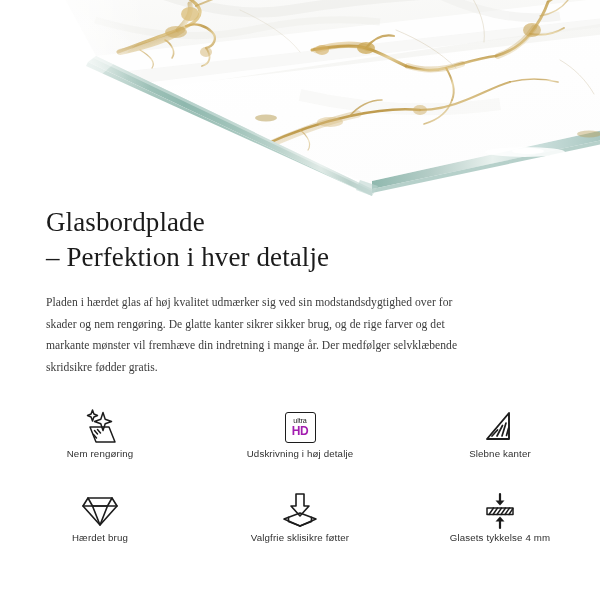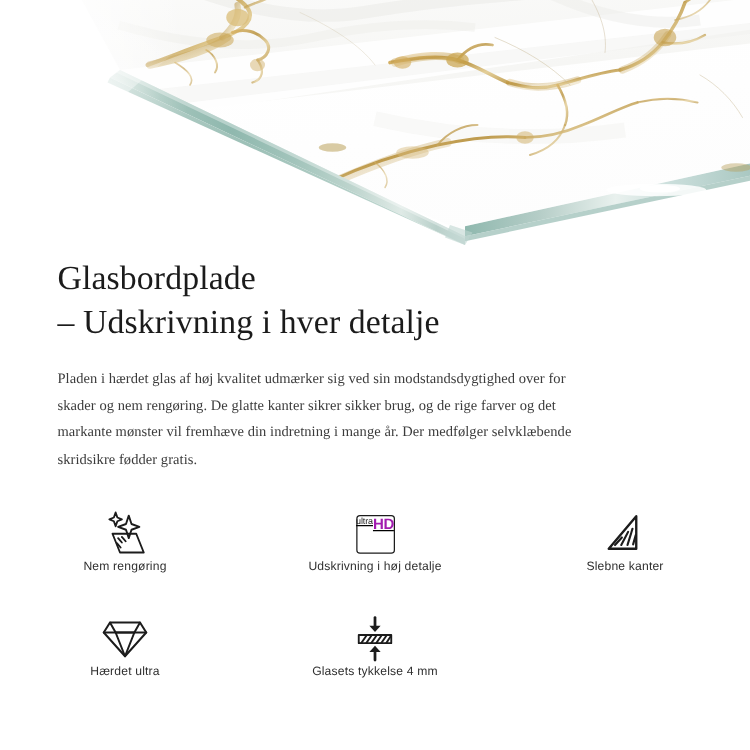--- a/index.html
+++ b/index.html
@@ -97,24 +97,24 @@
     letter-spacing: 0.15px;
     white-space: nowrap;
   }
 
   
   .uhd-box {
     width: 31px; height: 31px;
     border: 1.6px solid #1c1c1c;
     border-radius: 3px;
     display: flex;
-    flex-direction: row;
+    flex-direction: column;
+    align-items: center;
     justify-content: center;
     box-sizing: border-box;
-    text-decoration: underline;
   }
   .uhd-top {
     font-size: 7.2px;
     line-height: 7.6px;
     color: #1c1c1c;
     letter-spacing: -0.1px;
   }
   .uhd-bottom {
     font-size: 12px;
     line-height: 12.6px;
@@ -274,21 +274,21 @@
         <path d="M 60,-10 L 200,-10 L 60,110 Z" fill="url(#fadeTopLeft)"></path>
 
         <path d="M 0,196 L 0,150 L 90,64 L 372,196 Z" fill="#ffffff" opacity="0.0"></path>
       </g>
     </svg>
   </div>
 
   <div class="content">
     <h1 class="headline">
       <span>Glasbordplade</span>
-      <span class="l2">– Udskrivning i hver detalje</span>
+      <span class="l2">– Perfektion i hver detalje</span>
     </h1>
     <p class="paragraph">Pladen i hærdet glas af høj kvalitet udmærker sig ved sin modstandsdygtighed over for skader og nem rengøring. De glatte kanter sikrer sikker brug, og de rige farver og det markante mønster vil fremhæve din indretning i mange år. Der medfølger selvklæbende skridsikre fødder gratis.</p>
   </div>
 
   <div class="features">
 
     <div class="feature">
       <div class="feature-icon">
         <svg width="42" height="38" viewBox="0 0 42 38" fill="none" stroke="#1c1c1c" stroke-width="1.5" stroke-linejoin="round" stroke-linecap="round">
           <path d="M 11,19 L 17,34 L 36,34 L 30,19 Z"></path>
@@ -327,23 +327,34 @@
 
     <div class="feature">
       <div class="feature-icon">
         <svg width="40" height="36" viewBox="0 0 40 36" fill="none" stroke="#1c1c1c" stroke-width="1.6" stroke-linejoin="round" stroke-linecap="round">
           <path d="M 8,5 L 32,5 L 37,13 L 20,32 L 3,13 Z"></path>
           <path d="M 3,13 L 37,13"></path>
           <path d="M 8,5 L 12.5,13 L 20,32 L 27.5,13 L 32,5"></path>
           <path d="M 12.5,13 L 27.5,13"></path>
         </svg>
       </div>
-      <div class="feature-label">Hærdet ultra</div>
-    </div>
-
+      <div class="feature-label">Hærdet brug</div>
+    </div>
+
+    <div class="feature">
+      <div class="feature-icon">
+        <svg width="40" height="38" viewBox="0 0 40 38" fill="none" stroke="#1c1c1c" stroke-width="1.6" stroke-linejoin="round" stroke-linecap="round">
+          <path d="M 16,2 L 24,2 L 24,14 L 29,14 L 20,24 L 11,14 L 16,14 Z"></path>
+          <path d="M 20,21 L 36,27 L 20,34 L 4,27 Z"></path>
+          <path d="M 8.5,25.2 L 8.5,29.5 L 20,34 L 20,34"></path>
+          <path d="M 31.5,25.2 L 31.5,29.5 L 20,34"></path>
+        </svg>
+      </div>
+      <div class="feature-label">Valgfrie sklisikre føtter</div>
+    </div>
 
     <div class="feature">
       <div class="feature-icon">
         <svg width="40" height="38" viewBox="0 0 40 38" fill="none" stroke="#1c1c1c" stroke-width="1.5" stroke-linejoin="round" stroke-linecap="round">
 
           <path d="M 20,2 L 20,11" stroke-width="2.2"></path>
           <path d="M 15.5,8.5 L 20,13.5 L 24.5,8.5 Z" fill="#1c1c1c" stroke="none"></path>
 
           <rect x="7" y="16" width="26" height="6.5" fill="none" stroke="#1c1c1c" stroke-width="1.5"></rect>
           <g stroke="#1c1c1c" stroke-width="1.5">

